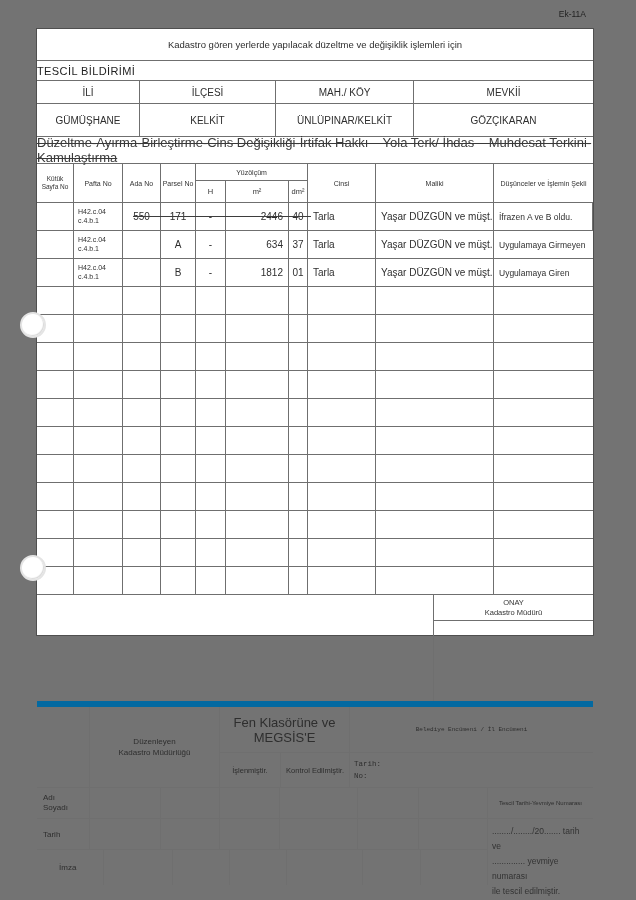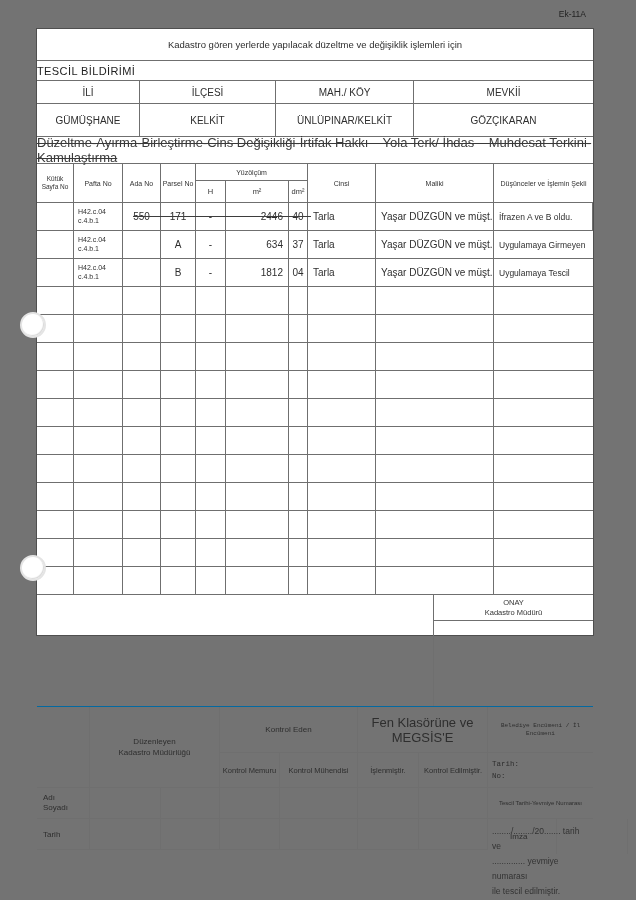--- a/index.html
+++ b/index.html
@@ -52,21 +52,21 @@
   .drow .pafta { flex-direction: column; align-items: flex-start; justify-content: center;
                  padding-left: 4px; font-size: 7px; line-height: 8.5px; }
   .num { justify-content: flex-end; padding-right: 5px; }
   .leftc { justify-content: flex-start; padding-left: 5px; }
   .small { font-size: 8.5px; }
   .strike { position: absolute; left: 96px; top: 13px; width: 178px;
             border-top: 1.5px solid #3d3d3d; pointer-events: none; }
 
   .erow { height: 28px; }
 
-  .sec-onay { display: flex; height: 112px; border-bottom: 1px solid #0369a1; }
+  .sec-onay { display: flex; height: 112px; border-bottom: 6px solid #0369a1; }
   .onay-left { flex: 1; border-right: 1px solid #6f6f6f; }
   .onay-right { width: 159px; display: flex; flex-direction: column; }
   .onay-head { height: 26px; border-bottom: 1px solid #6f6f6f; text-align: center;
                font-size: 7.5px; line-height: 10px; padding-top: 3px; color:#333; }
   .onay-body { flex: 1; }
 
   
   .bb-band { display: flex; height: 81px; border-bottom: 1px solid #6f6f6f; font-size: 8px; }
   .bcol { display: flex; flex-direction: column; border-right: 1px solid #6f6f6f; }
   .bcol:last-child { border-right: none; }
@@ -83,21 +83,21 @@
              padding-left: 4px; font-size: 7.5px; line-height: 12px; }
 
   .bb-adi { display: flex; height: 31px; border-bottom: 1px solid #6f6f6f; }
   .bb-adi .c, .bb-tarih .c, .bb-imza .c { border-right: 1px solid #6f6f6f; }
   .lblc { justify-content: flex-start; padding-left: 6px; font-size: 8px; }
   .lbl2 { flex-direction: column; align-items: flex-start; justify-content: center; line-height: 10.5px; }
   .bw71 { width: 71px; } .bw59 { width: 59px; } .bw78 { width: 78px; } .bw69 { width: 69px; }
   .bw107 { flex: 1; border-right: none !important; }
 
   .bb-merge { display: flex; height: 66px; }
-  .bleft { width: 451px; display: flex; }
+  .bleft { width: 451px; display: flex; flex-direction: column; }
   .bb-tarih { height: 31px; border-bottom: 1px solid #6f6f6f; display: flex; }
   .bb-imza { height: 35px; display: flex; margin-left: 16px; }
   .bb-tarih .c:last-child, .bb-imza .c:last-child { border-right: 1px solid #6f6f6f; }
   .bright { flex: 1; font-size: 8.5px; line-height: 15px; padding: 5px 3px 0 4px; color:#333; }
 
   .hole { position: absolute; width: 26px; height: 26px; border-radius: 50%;
           background: #fff; border: 2px solid #e4e4e4; z-index: 3;
           box-shadow: inset -1px -1px 1px #d8d8d8; }
   .hole1 { left: 20px; top: 312px; }
   .hole2 { left: 20px; top: 555px; }
@@ -192,24 +192,24 @@
     <div class="row drow">
       <div class="c tc1"></div>
       <div class="c tc2 pafta">
         <span>H42.c.04</span>
           <span>c.4.b.1</span>
       </div>
       <div class="c tc3"></div>
       <div class="c tc4">B</div>
       <div class="c tc5">-</div>
       <div class="c tc6 num">1812</div>
-      <div class="c tc7">04</div>
+      <div class="c tc7">01</div>
       <div class="c tc8 leftc">Tarla</div>
       <div class="c tc9 leftc">Yaşar DÜZGÜN ve müşt.</div>
-      <div class="c tc10 leftc small">Uygulamaya Tescil</div>
+      <div class="c tc10 leftc small">Uygulamaya Giren</div>
     </div>
 
     <div>
         <div class="row drow erow">
           <div class="c tc1"></div>
           <div class="c tc2"></div>
           <div class="c tc3"></div>
           <div class="c tc4"></div>
           <div class="c tc5"></div>
           <div class="c tc6"></div>
@@ -352,27 +352,20 @@
     </div>
 
     <div>
       <div class="bb-band">
         <div class="bcol bw53">
           <div class="bcell bfill"></div>
         </div>
         <div class="bcol bw130">
           <div class="bcell bfill two">
             <span><span>Düzenleyen</span><br><span>Kadastro Müdürlüğü</span></span>
-          </div>
-        </div>
-        <div class="bcol bw138">
-          <div class="bcell h46">Kontrol Eden</div>
-          <div class="brow">
-            <div class="c bw60">Kontrol Memuru</div>
-            <div class="c tc10">Kontrol Mühendisi</div>
           </div>
         </div>
         <div class="bcol bw130">
           <div class="bcell h46" style="font-size:13px;">Fen Klasörüne ve MEGSİS'E</div>
           <div class="brow">
             <div class="c bw61">İşlenmiştir.</div>
             <div class="c tc10">Kontrol Edilmiştir.</div>
           </div>
         </div>
         <div class="bcol bwrest">

